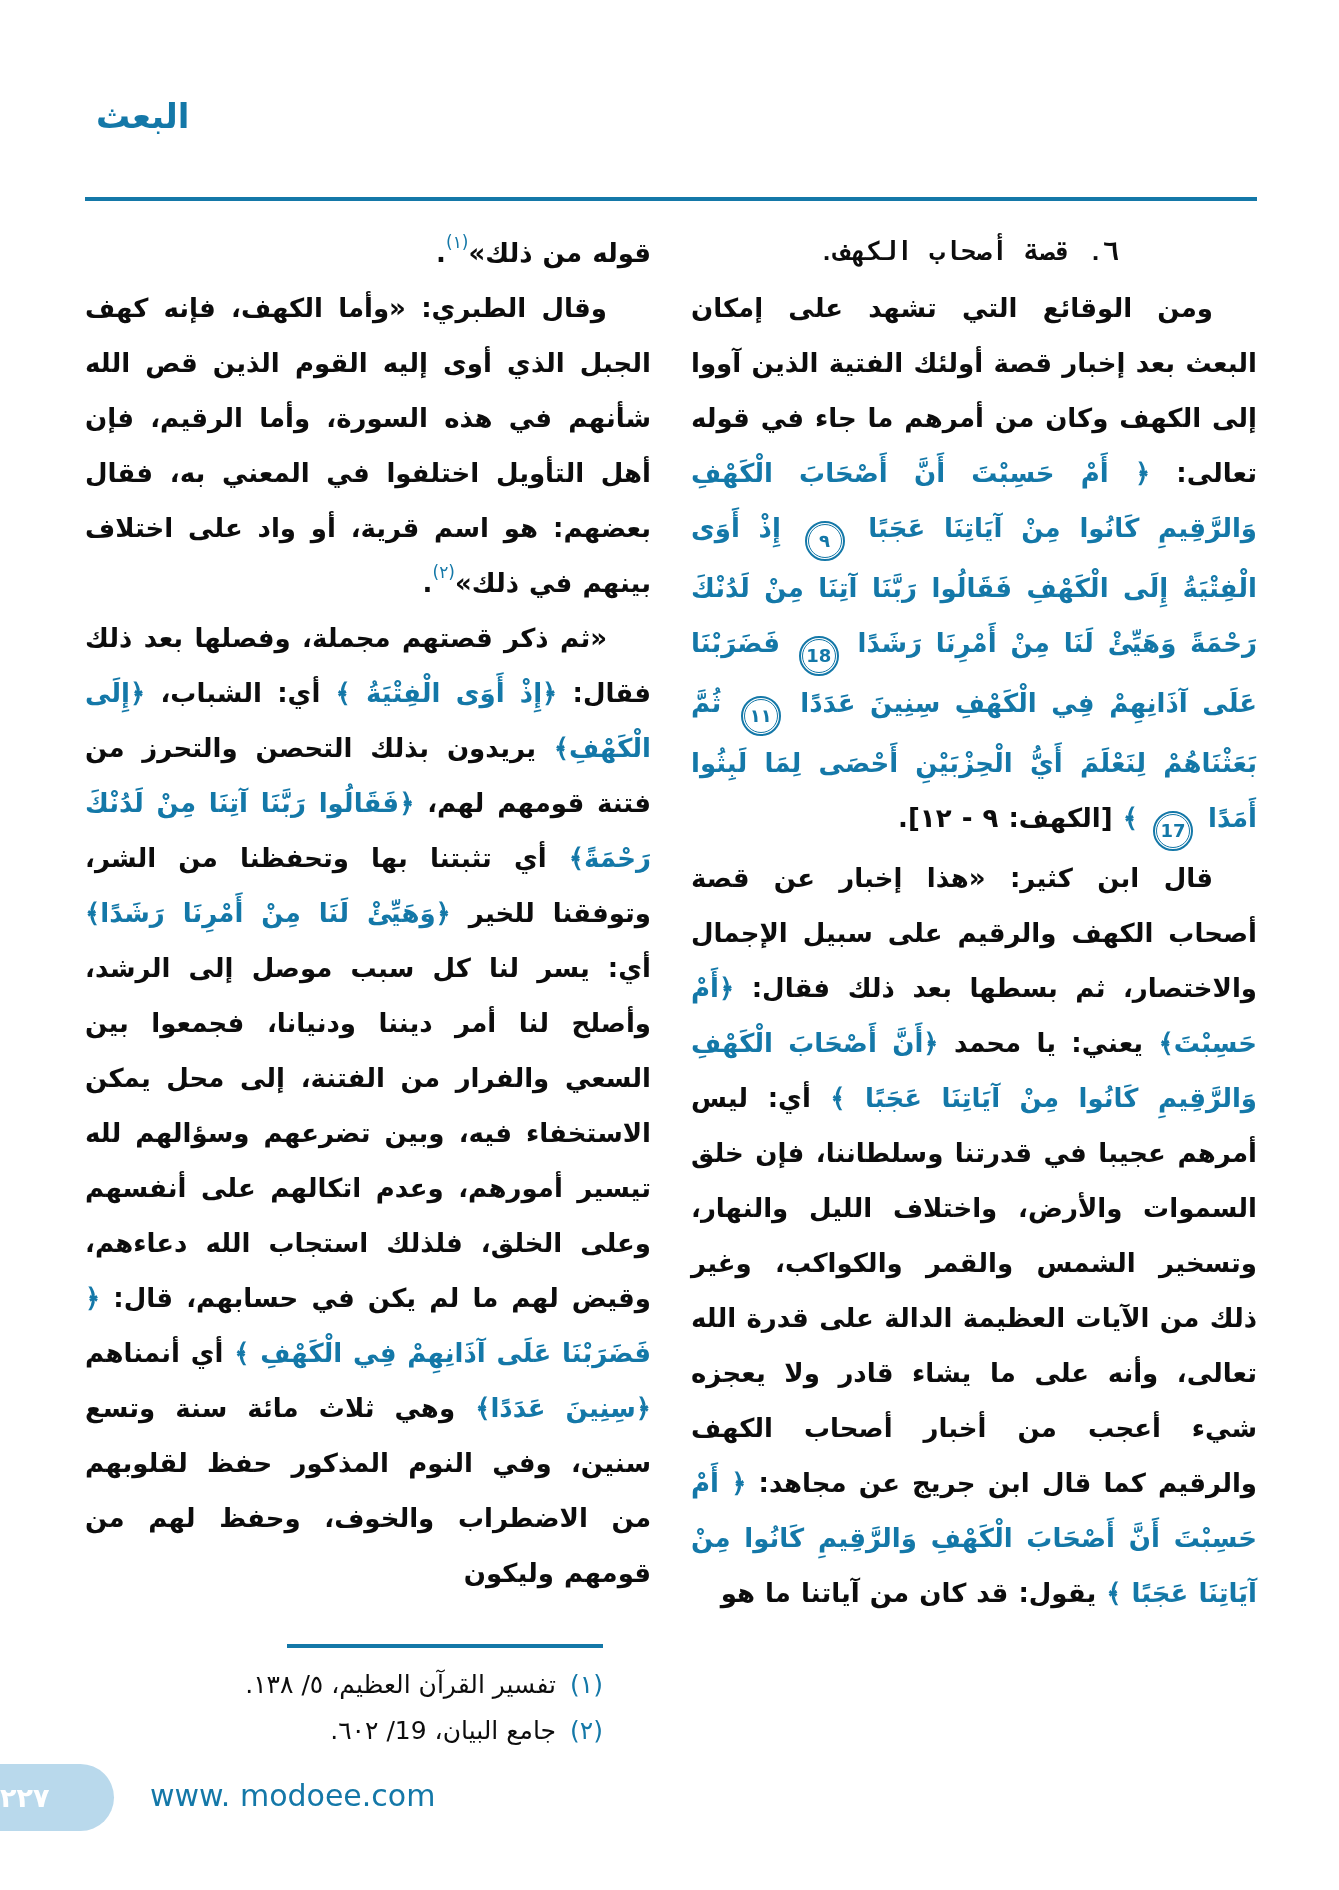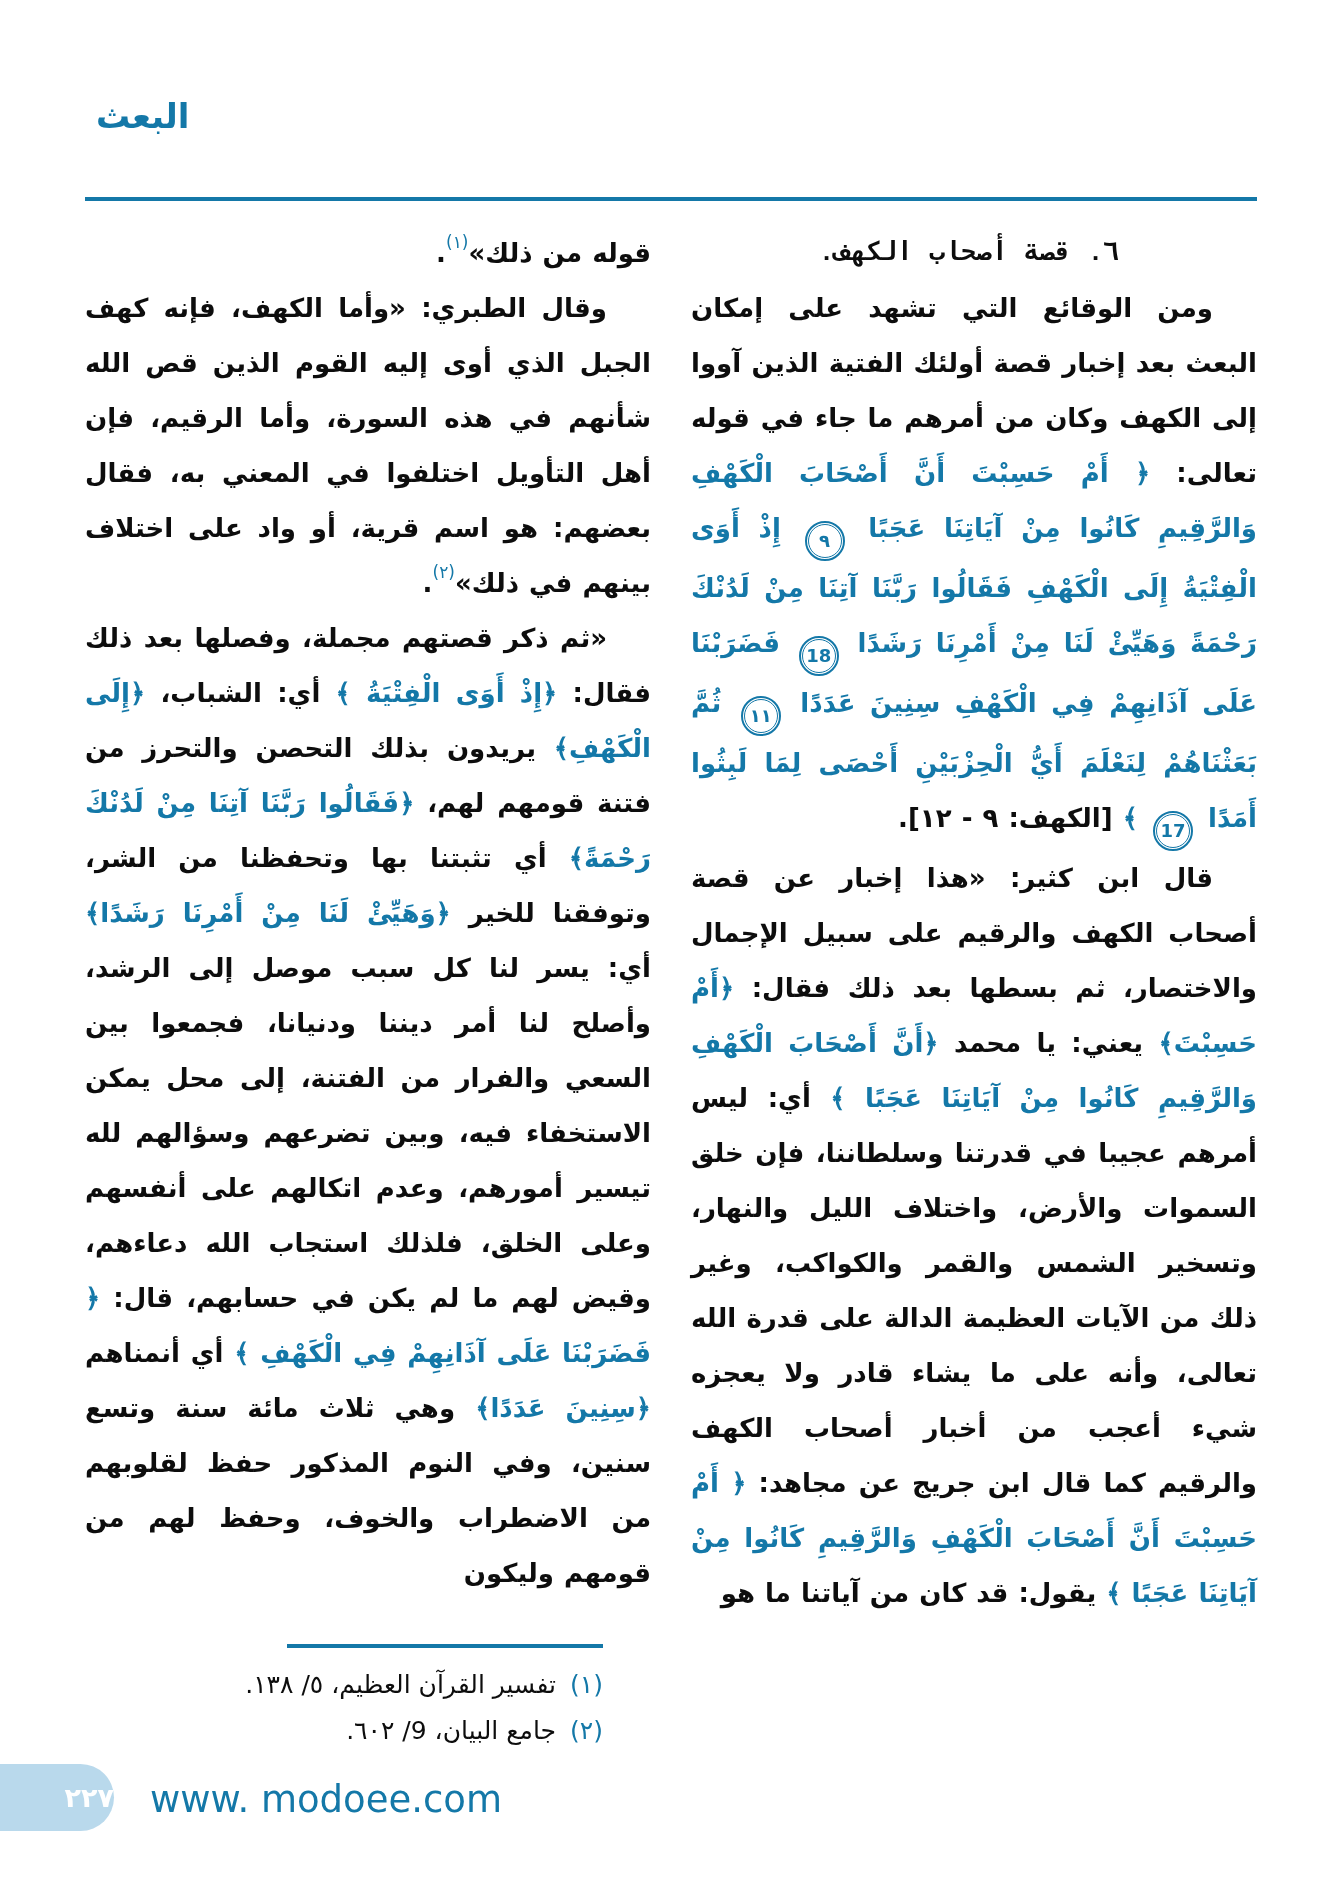--- a/index.html
+++ b/index.html
@@ -110,34 +110,34 @@
     font-weight:normal;
   }
   .footnote-number{color:var(--accent);margin-left:14px;}
   .footnote-text{color:var(--ink);}
   .page-badge{
     position:absolute;
     left:0;top:1764px;
     width:114px;height:67px;
     background:var(--badge);
     border-radius:0 34px 34px 0;
-    display:flex;align-items:center;justify-content:flex-start;
+    display:flex;align-items:center;justify-content:flex-end;
   }
   .page-number{
     color:#ffffff;
     font-size:27px;
     font-weight:bold;
     letter-spacing:3px;
   }
   .website{
     position:absolute;
     left:150px;top:1778px;
     direction:ltr;
     color:var(--accent);
-    font-size:37px;
+    font-size:30px;
   }
 </style>
 </head>
 <body>
 
 <div class="page">
 
   <div class="header-title">البعث</div>
   <div class="header-rule"></div>
 
@@ -165,21 +165,21 @@
           <p><span class="t">وقال الطبري: «وأما الكهف، فإنه كهف الجبل الذي أوى إليه القوم الذين قص الله شأنهم في هذه السورة، وأما الرقيم، فإن أهل التأويل اختلفوا في المعني به، فقال بعضهم: هو اسم قرية، أو واد على اختلاف بينهم في ذلك»</span><sup class="fnmark">(٢)</sup><span class="t">.</span></p>
           <p><span class="t">«ثم ذكر قصتهم مجملة، وفصلها بعد ذلك فقال: </span><span class="q">﴿إِذْ أَوَى الْفِتْيَةُ ﴾</span><span class="t"> أي: الشباب، </span><span class="q">﴿إِلَى الْكَهْفِ﴾</span><span class="t"> يريدون بذلك التحصن والتحرز من فتنة قومهم لهم، </span><span class="q">﴿فَقَالُوا رَبَّنَا آتِنَا مِنْ لَدُنْكَ رَحْمَةً﴾</span><span class="t"> أي تثبتنا بها وتحفظنا من الشر، وتوفقنا للخير </span><span class="q">﴿وَهَيِّئْ لَنَا مِنْ أَمْرِنَا رَشَدًا﴾</span><span class="t"> أي: يسر لنا كل سبب موصل إلى الرشد، وأصلح لنا أمر ديننا ودنيانا، فجمعوا بين السعي والفرار من الفتنة، إلى محل يمكن الاستخفاء فيه، وبين تضرعهم وسؤالهم لله تيسير أمورهم، وعدم اتكالهم على أنفسهم وعلى الخلق، فلذلك استجاب الله دعاءهم، وقيض لهم ما لم يكن في حسابهم، قال: </span><span class="q">﴿ فَضَرَبْنَا عَلَى آذَانِهِمْ فِي الْكَهْفِ ﴾</span><span class="t"> أي أنمناهم </span><span class="q">﴿سِنِينَ عَدَدًا﴾</span><span class="t"> وهي ثلاث مائة سنة وتسع سنين، وفي النوم المذكور حفظ لقلوبهم من الاضطراب والخوف، وحفظ لهم من قومهم وليكون</span></p>
         </div>
 
       <div class="footnotes">
         <div class="footnotes-rule"></div>
         <div class="footnote-item">
           <span class="footnote-number">(١)</span><span class="footnote-text">تفسير القرآن العظيم، ٥/ ١٣٨.</span>
         </div>
         <div class="footnote-item">
-          <span class="footnote-number">(٢)</span><span class="footnote-text">جامع البيان، 9/ ٦٠٢.</span>
+          <span class="footnote-number">(٢)</span><span class="footnote-text">جامع البيان، 19/ ٦٠٢.</span>
         </div>
       </div>
     </div>
 
   </div>
 
   <div class="page-badge">
     <span class="page-number">٢٢٧</span>
   </div>
   <div class="website">www. modoee.com</div>

